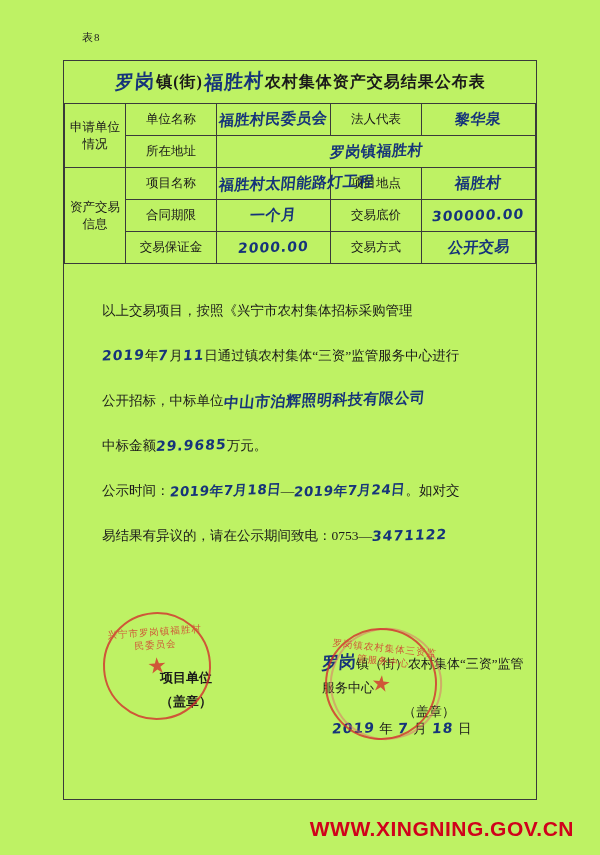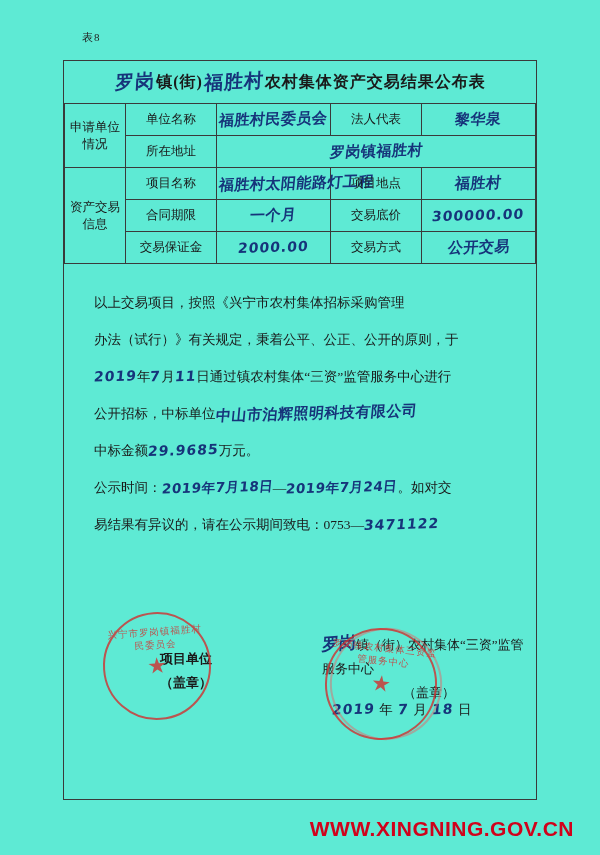--- a/index.html
+++ b/index.html
@@ -13,21 +13,21 @@
     position: relative;
     font-family: "Liberation Serif", serif;
     color: #1a1a1a;
     overflow: hidden;
   }
 
   
   .page {
     position: absolute;
     inset: 0;
-    background: #5eead4;
+    background: #bef264;
   }
 
   .form-number {
     position: absolute;
     left: 82px;
     top: 30px;
     font-size: 11px;
     color: #222;
     letter-spacing: 1px;
   }
@@ -104,21 +104,21 @@
   .hand.sm { font-size: 13.5px; }
   .hand.num { font-size: 14px; letter-spacing: 1px; }
 
   .body-text {
     padding: 18px 26px 10px 26px;
     font-size: 13.5px;
     line-height: 33px;
     text-align: justify;
   }
   .body-text p {
-    margin: 4px;
+    margin: 12px;
     text-indent: 0;
   }
   .indent2 { text-indent: 28px; }
 
   .sign-area {
     position: relative;
     height: 172px;
     margin-top: 6px;
   }
   .sign-left {
@@ -265,21 +265,20 @@
         <td class="lbl">交易保证金</td>
         <td class="val"><span class="hand num">2000.00</span></td>
         <td class="lbl">交易方式</td>
         <td class="val"><span class="hand">公开交易</span></td>
       </tr>
     </tbody>
       </table>
 
     <div class="body-text">
       <p class="indent2">以上交易项目，按照《兴宁市农村集体招标采购管理</p>
-      <p>办法（试行）》有关规定，秉着公平、公正、公开的原则，于</p>
       <p>
         <span class="hand num">2019</span><span>年</span><span class="hand num">7</span><span>月</span><span class="hand num">11</span><span>日通过镇农村集体“三资”监管服务中心进行</span>
       </p>
       <p>
         <span>公开招标，中标单位</span><span class="hand">中山市泊辉照明科技有限公司</span>
       </p>
       <p>
         <span>中标金额</span><span class="hand num">29.9685</span><span>万元。</span>
       </p>
       <p class="indent2">

